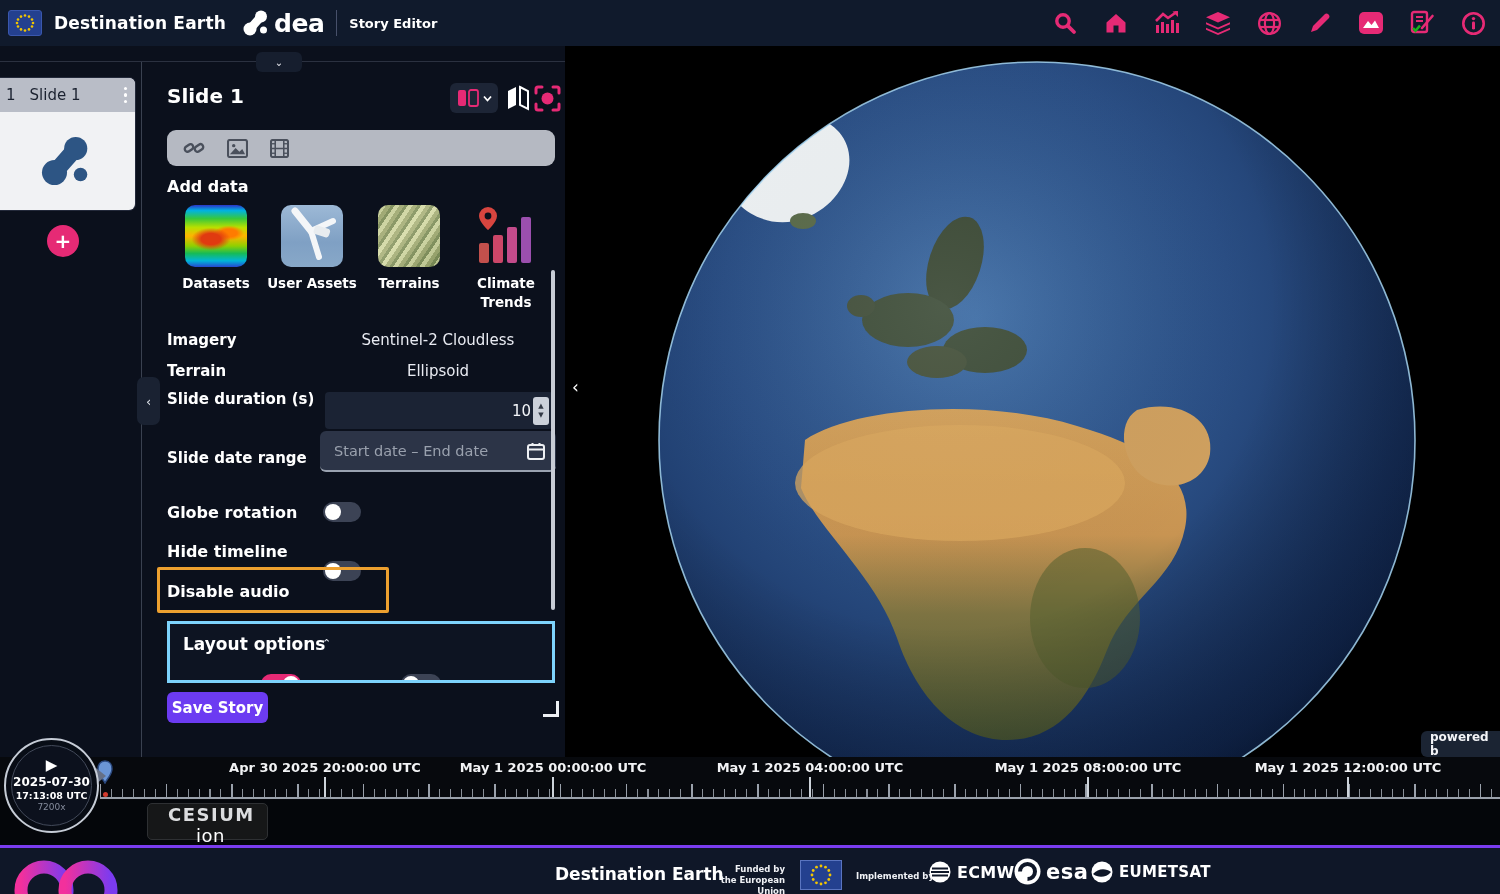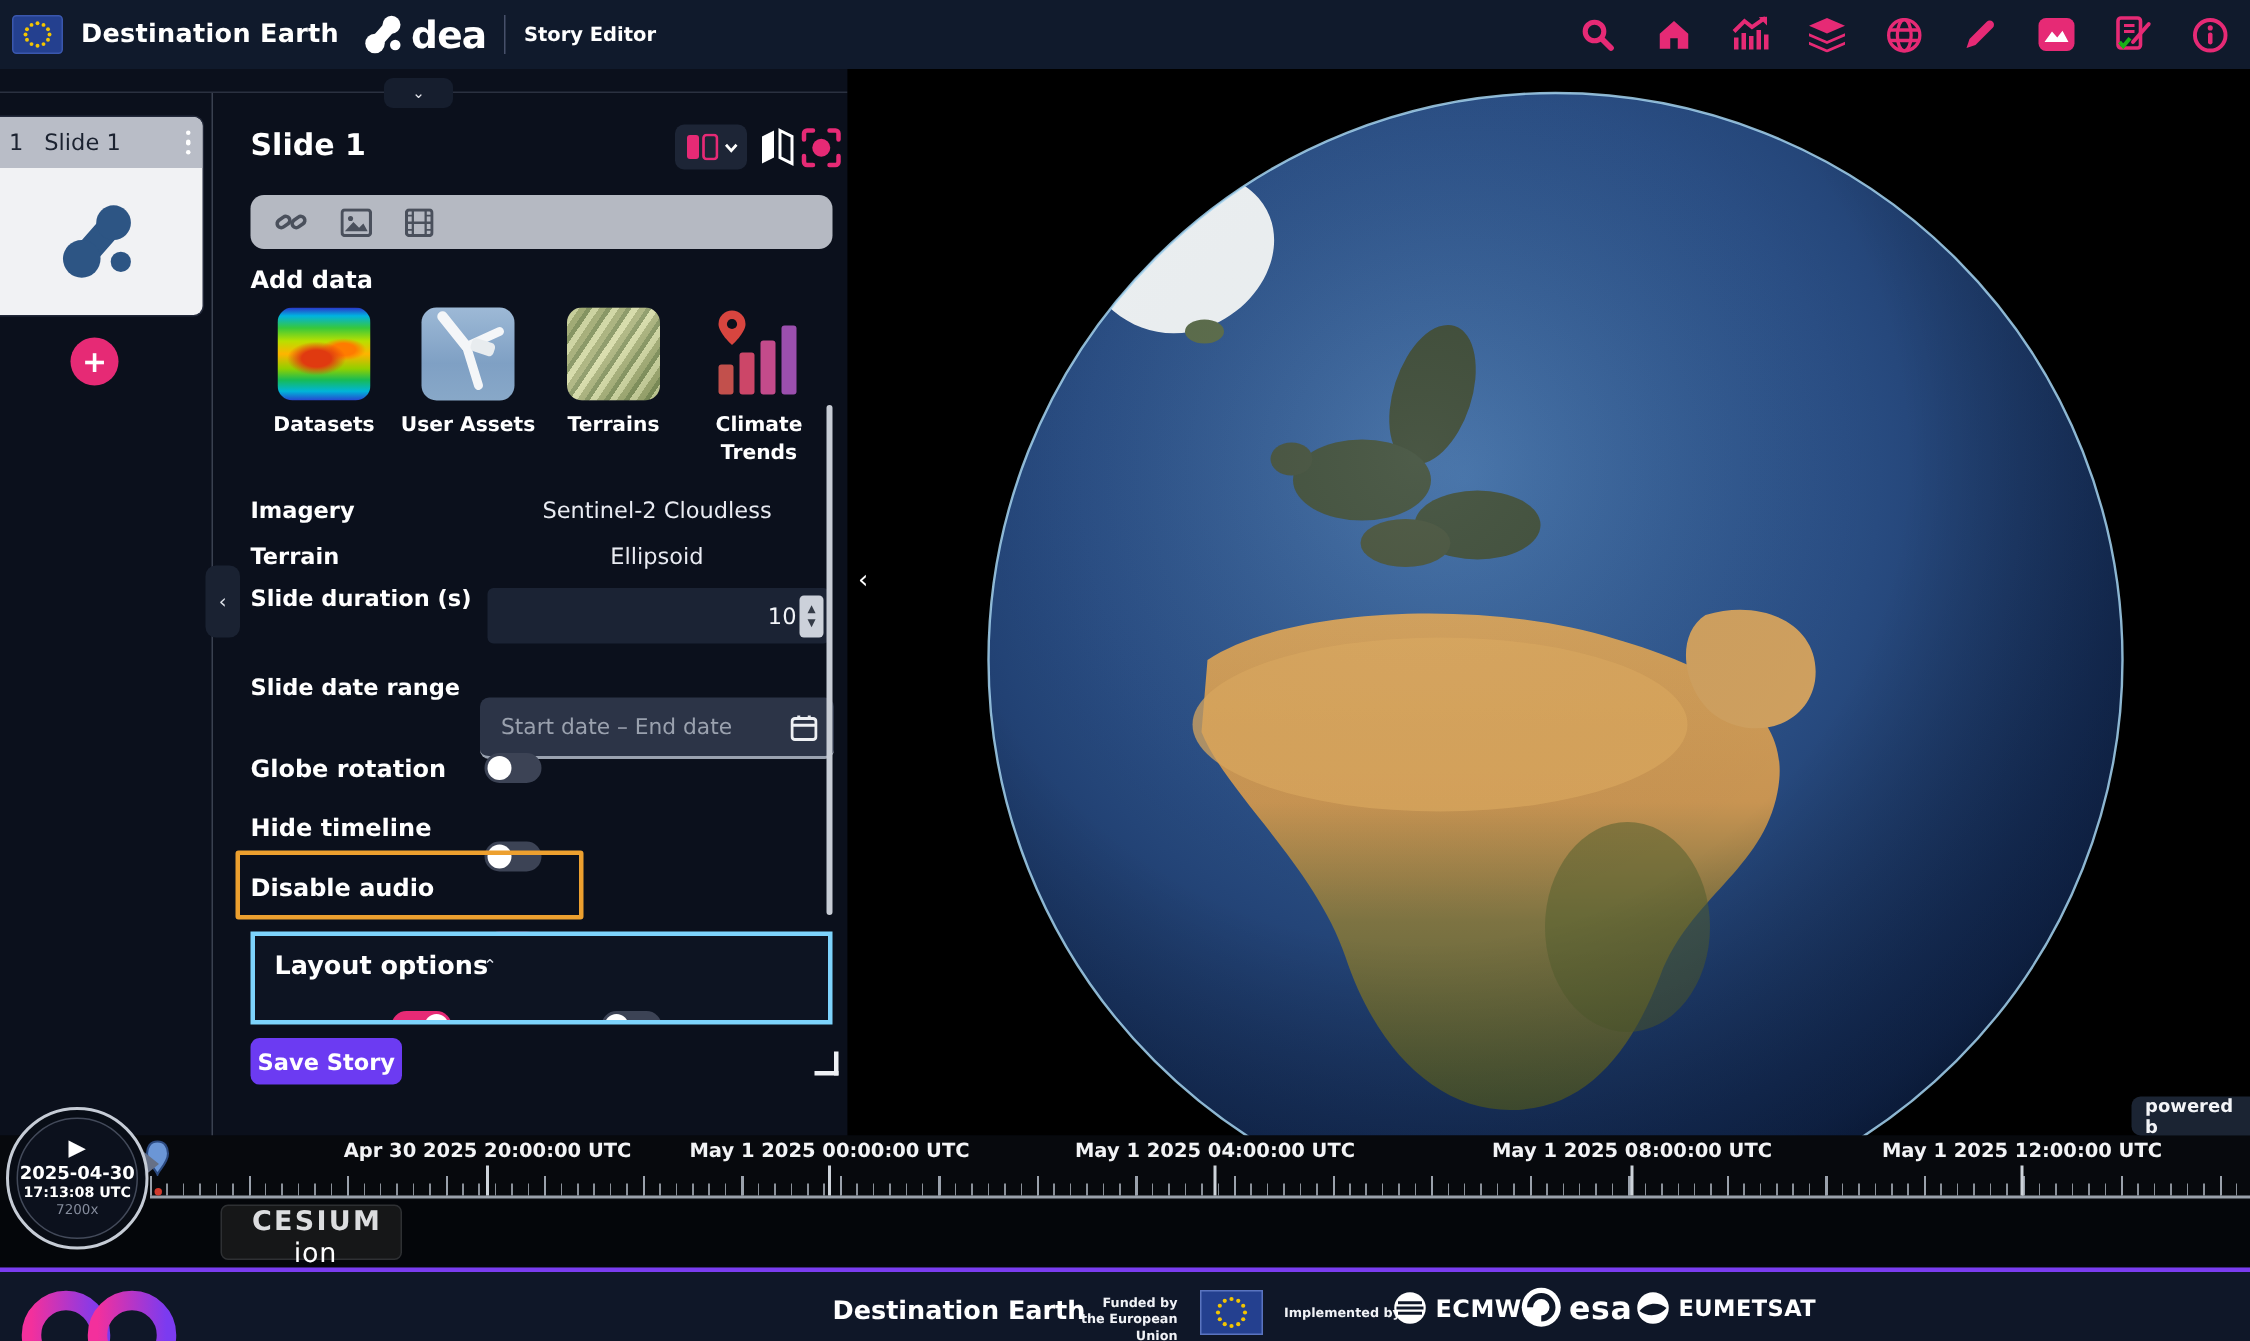--- a/index.html
+++ b/index.html
@@ -53,21 +53,21 @@
   .tile-user{background:linear-gradient(180deg,#9db9d6 0%,#7fa0c4 60%,#88a8c8 100%);display:flex;align-items:center;justify-content:center;}
   .tile-terrain{background:
      repeating-linear-gradient(124deg, rgba(90,110,60,.55) 0 3px, rgba(220,225,175,.5) 3px 7px, rgba(140,150,95,.5) 7px 11px),
      linear-gradient(135deg,#aab580 0%,#d9ddb0 45%,#8d9c66 100%);}
   .lbl{font-size:15px;font-weight:bold;}
   .val{font-size:15px;color:#e9ebf2;text-align:center;}
   .numwrap{left:325px;top:392px;width:228px;height:37px;background:#1b2334;border-radius:4px;display:flex;align-items:center;justify-content:flex-end;}
   .numval{font-size:15px;color:#f2f4f8;}
   .spin{width:16px;height:28px;background:#ccd1da;border-radius:3px;margin:0 4px 0 2px;display:flex;flex-direction:column;align-items:center;justify-content:center;gap:2px;cursor:pointer;}
   .spin b{font-size:7px;color:#333a46;line-height:1;}
-  .daterange{left:320px;top:465px;width:236px;height:41px;background:#2c3447;border-radius:6px;border-bottom:2px solid #9aa2b0;
+  .daterange{left:320px;top:431px;width:236px;height:41px;background:#2c3447;border-radius:6px;border-bottom:2px solid #9aa2b0;
     display:flex;align-items:center;cursor:text;justify-content:center;}
   .daterange .ph{margin-left:14px;font-size:14.5px;color:#9aa1ae;}
   .toggle{width:38px;height:20px;border-radius:10px;position:relative;cursor:pointer;}
   .toggle .knob{position:absolute;top:2px;width:16px;height:16px;border-radius:50%;background:#fff;}
   .toggle.off{background:#3c4355;}
   .toggle.off .knob{left:2px;}
   .toggle.on{background:#e62a75;}
   .toggle.on .knob{right:2px;}
   .hlbox{left:157px;top:567px;width:232px;height:46px;border:3px solid #eda02f;border-radius:2px;z-index:4;pointer-events:none;}
   .layoutbox{left:167px;top:621px;width:388px;height:62px;border:3px solid #7dd3fc;background:#0d1422;overflow:hidden;}
@@ -490,21 +490,21 @@
       <circle cx="13" cy="13" r="12" fill="none" stroke="#8a8d90" stroke-width="1"></circle>
     </svg>
     <span class="cesiumtxt">CESIUM</span>
     <span class="iontxt">ion</span>
   </div>
 
   <div class="abs clockptr"></div>
   <div class="abs clock">
     <div class="clockin">
       <span class="play">▶</span>
-      <span class="cdate">2025-04-30</span>
+      <span class="cdate">2025-07-30</span>
       <span class="ctime">17:13:08 UTC</span>
       <span class="cspeed">7200x</span>
     </div>
   </div>
 
   <div class="abs footer">
     <svg class="abs" style="left:6px;top:6px;" width="130" height="60" viewBox="0 0 130 60">
       <defs>
         <linearGradient id="inf" x1="0" y1="0" x2="1" y2="0">
           <stop offset="0%" stop-color="#f3309c"></stop>

